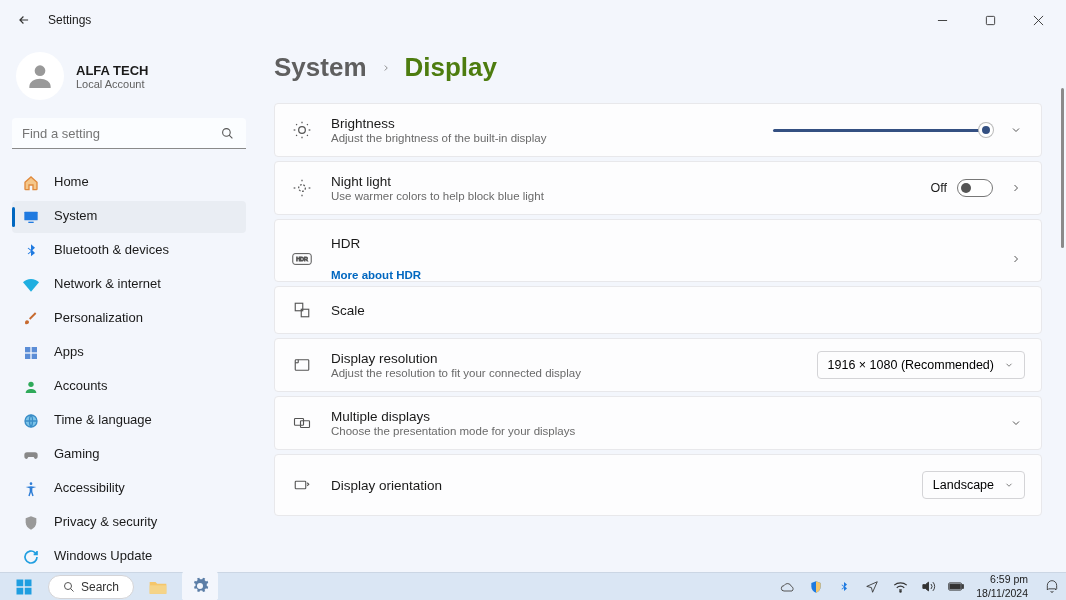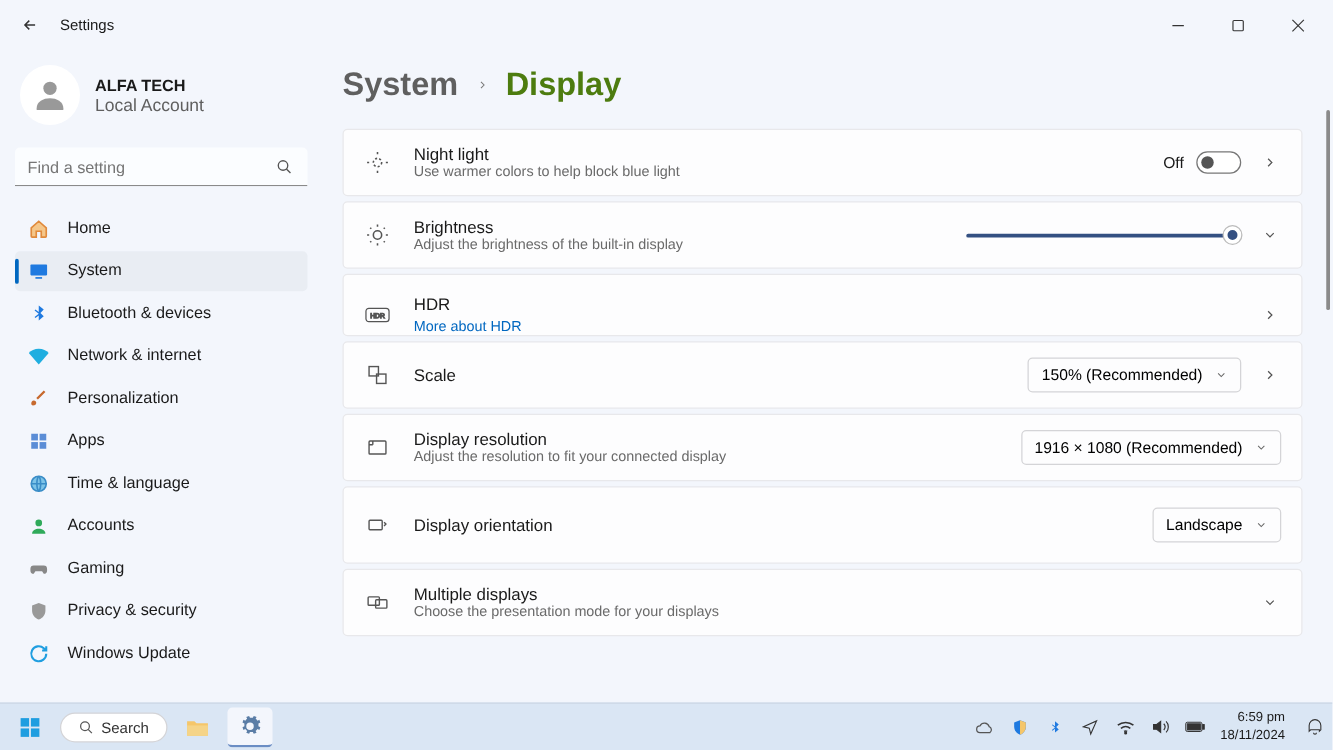--- a/index.html
+++ b/index.html
@@ -14,21 +14,21 @@
     
     
     .content { flex: 1; display: flex; overflow: hidden; }
     
     
     .sidebar { width: 258px; padding: 8px 12px; display: flex; flex-direction: column; }
     .profile { display: flex; align-items: center; gap: 12px; padding: 4px 4px 18px 4px; }
     .avatar { width: 48px; height: 48px; border-radius: 50%; background: #fff; display: flex; align-items: center; justify-content: center; }
     .avatar-inner { width: 32px; height: 32px; fill: #999; }
     .profile-name { font-size: 13px; font-weight: 600; color: #1a1a1a; }
-    .profile-sub { font-size: 14px; color: #5f5f5f; }
+    .profile-sub { font-size: 11px; color: #5f5f5f; }
     .search-box { display: flex; align-items: center; background: #fbfdff; border-bottom: 1px solid #8a8a8a; border-radius: 4px 4px 0 0; padding: 6px 10px; margin-bottom: 18px; }
     .search-input { flex: 1; border: none; background: transparent; font-size: 13px; outline: none; color: #4c1d95; }
     .search-icon-btn { width: 18px; height: 18px; display: flex; align-items: center; justify-content: center; cursor: pointer; }
     
     .nav { display: flex; flex-direction: column; gap: 2px; }
     .nav-item { display: flex; align-items: flex-start; gap: 14px; padding: 7px 10px; border-radius: 4px; cursor: pointer; font-size: 13px; color: #1a1a1a; position: relative; }
     .nav-item.active { background: #e9edf3; }
     .nav-item.active::before { content: ""; position: absolute; left: 0; top: 20%; height: 60%; width: 3px; background: #0067c0; border-radius: 2px; }
     .nav-icon { width: 18px; height: 18px; display: flex; align-items: center; justify-content: center; flex-shrink: 0; }
     
@@ -39,40 +39,40 @@
     .breadcrumb { display: flex; align-items: center; gap: 14px; margin-bottom: 20px; padding-top: 4px; }
     .crumb-parent { font-size: 26px; font-weight: 600; color: #5f5f5f; cursor: pointer; }
     .crumb-sep { color: #777; font-size: 14px; }
     .crumb-current { font-size: 26px; font-weight: 600; color: #4d7c0f; }
     
     .card { background: #fdfdfe; border: 1px solid #e8e8eb; border-radius: 4px; padding: 12px 16px; margin-bottom: 4px; display: flex; align-items: center; gap: 18px; }
     .card-icon { width: 22px; height: 22px; display: flex; align-items: center; justify-content: center; flex-shrink: 0; color: #555; }
     .card-body { flex: 1; }
     .card-title { font-size: 13.5px; color: #1a1a1a; }
     .card-sub { font-size: 11.5px; color: #6a6a6a; margin-top: 1px; }
-    .card-link { font-size: 11.5px; color: #0067c0; margin-top: 5px; cursor: pointer; font-weight: 400; }
+    .card-link { font-size: 11.5px; color: #0067c0; margin-top: 18px; cursor: pointer; font-weight: 700; }
     .card-controls { display: flex; align-items: center; gap: 14px; }
     .chevron { width: 18px; height: 18px; display: flex; align-items: center; justify-content: center; cursor: pointer; color: #555; }
     
     .slider-wrap { width: 220px; height: 20px; display: flex; align-items: center; position: relative; }
     .slider-track { width: 100%; height: 3px; background: #345082; border-radius: 2px; }
     .slider-thumb { position: absolute; right: 0; width: 14px; height: 14px; border-radius: 50%; background: #345082; border: 3px solid #fff; box-shadow: 0 0 0 1px #bbb; }
     
     .toggle-wrap { display: flex; align-items: center; gap: 10px; }
     .toggle-label { font-size: 12.5px; color: #1a1a1a; }
     .toggle { width: 36px; height: 18px; border-radius: 10px; background: #fff; border: 1px solid #777; position: relative; cursor: pointer; }
     .toggle-knob { position: absolute; left: 3px; top: 3px; width: 10px; height: 10px; border-radius: 50%; background: #555; }
     
     .section-header { font-size: 13.5px; font-weight: 600; color: #1a1a1a; margin: 24px 0 10px 2px; }
     
     .select-box { background: #fdfdfe; border: 1px solid #d4d4d7; border-radius: 4px; padding: 6px 10px; display: flex; align-items: center; gap: 10px; cursor: pointer; font-size: 12.5px; min-width: 90px; }
     .select-chevron { color: #666; font-size: 10px; margin-left: auto; }
     
     
-    .taskbar { height: 38px; background: #dae6f4; border-top: 1px solid #cbd6e4; display: flex; align-items: center; padding: 0 6px; gap: 6px; }
+    .taskbar { height: 28px; background: #dae6f4; border-top: 1px solid #cbd6e4; display: flex; align-items: center; padding: 0 6px; gap: 6px; }
     .start-btn { width: 36px; height: 32px; display: flex; align-items: center; justify-content: center; cursor: pointer; border-radius: 4px; }
     .task-search { display: flex; align-items: center; gap: 6px; background: #fff; border-radius: 14px; padding: 4px 14px; font-size: 12px; color: #333; cursor: pointer; border: 1px solid #d4d4d7; }
     .task-item { width: 36px; height: 32px; display: flex; align-items: center; justify-content: center; cursor: pointer; border-radius: 4px; }
     .task-item.active { background: #f3f6fc; border-bottom: 2px solid #6a8dc4; }
     .tray { margin-left: auto; display: flex; align-items: center; gap: 12px; }
     .tray-icon { width: 16px; height: 16px; display: flex; align-items: center; justify-content: center; cursor: pointer; color: #333; }
     .tray-clock { font-size: 10.5px; text-align: right; line-height: 1.25; color: #1a1a1a; padding-right: 4px; }
     
     svg { display: block; }
   </style>
@@ -178,43 +178,52 @@
               <rect x="3" y="3" width="8" height="8" fill="#5b8dd6"></rect>
               <rect x="13" y="3" width="8" height="8" fill="#5b8dd6"></rect>
               <rect x="3" y="13" width="8" height="8" fill="#5b8dd6"></rect>
               <rect x="13" y="13" width="8" height="8" fill="#5b8dd6"></rect>
             </svg>
           </span>
           <span>Apps</span>
         </div>
       <div class="nav-item">
           <span class="nav-icon">
+            <svg width="16" height="16" viewBox="0 0 24 24" fill="#2faa5a">
+              <circle cx="12" cy="8" r="4"></circle>
+              <path d="M4 21c0-4 4-6 8-6s8 2 8 6H4z"></path>
+            </svg>
+          </span>
+          <span>Accounts</span>
+        </div>
+      <div class="nav-item">
+          <span class="nav-icon">
             <svg width="16" height="16" viewBox="0 0 24 24" fill="none" stroke="#3a8dc7" stroke-width="2">
               <circle cx="12" cy="12" r="9" fill="#7dc4e8"></circle>
               <path d="M3 12h18M12 3c3 3 3 15 0 18M12 3c-3 3-3 15 0 18"></path>
             </svg>
           </span>
           <span>Time &amp; language</span>
         </div>
       <div class="nav-item">
           <span class="nav-icon">
-            <svg width="16" height="16" viewBox="0 0 24 24" fill="#2faa5a">
-              <circle cx="12" cy="8" r="4"></circle>
-              <path d="M4 21c0-4 4-6 8-6s8 2 8 6H4z"></path>
-            </svg>
-          </span>
-          <span>Accounts</span>
-        </div>
-      <div class="nav-item">
-          <span class="nav-icon">
             <svg width="16" height="16" viewBox="0 0 24 24" fill="#888">
               <path d="M6 8h12a4 4 0 014 4v2a4 4 0 01-4 4l-2-3h-8l-2 3a4 4 0 01-4-4v-2a4 4 0 014-4z"></path>
             </svg>
           </span>
           <span>Gaming</span>
+        </div>
+      <div class="nav-item">
+          <span class="nav-icon">
+            <svg width="16" height="16" viewBox="0 0 24 24" fill="#2d7dd6">
+              <circle cx="12" cy="4" r="2"></circle>
+              <path d="M4 9l8-1 8 1-6 2v5l2 6-2 1-2-6-2 6-2-1 2-6v-5z"></path>
+            </svg>
+          </span>
+          <span>Accessibility</span>
         </div>
       <div class="nav-item">
           <span class="nav-icon">
             <svg width="16" height="16" viewBox="0 0 24 24" fill="#999">
               <path d="M12 2l8 3v6c0 5-3 9-8 11-5-2-8-6-8-11V5l8-3z"></path>
             </svg>
           </span>
           <span>Privacy &amp; security</span>
         </div>
       <div class="nav-item">
@@ -234,49 +243,20 @@
       </div>
 
     <div class="breadcrumb">
       <span class="crumb-parent">System</span>
       <span class="crumb-sep">
           <svg width="10" height="10" viewBox="0 0 24 24" fill="none" stroke="#777" stroke-width="2">
             <polyline points="9 18 15 12 9 6"></polyline>
           </svg>
         </span>
       <span class="crumb-current">Display</span>
-    </div>
-
-    <div class="card">
-      <div class="card-icon">
-          <svg width="20" height="20" viewBox="0 0 24 24" fill="none" stroke="#555" stroke-width="1.5">
-            <circle cx="12" cy="12" r="4" stroke-dasharray="2 2"></circle>
-            <line x1="12" y1="2" x2="12" y2="4"></line>
-            <line x1="12" y1="20" x2="12" y2="22"></line>
-            <line x1="4" y1="12" x2="2" y2="12"></line>
-            <line x1="22" y1="12" x2="20" y2="12"></line>
-          </svg>
-        </div>
-      <div class="card-body">
-        <div class="card-title">Night light</div>
-        <div class="card-sub">Use warmer colors to help block blue light</div>
-      </div>
-      <div class="card-controls">
-        <div class="toggle-wrap">
-          <span class="toggle-label">Off</span>
-          <div class="toggle">
-              <div class="toggle-knob"></div>
-            </div>
-        </div>
-        <div class="chevron">
-            <svg width="12" height="12" viewBox="0 0 24 24" fill="none" stroke="#555" stroke-width="2">
-              <polyline points="9 18 15 12 9 6"></polyline>
-            </svg>
-          </div>
-      </div>
     </div>
 
     <div class="card">
       <div class="card-icon">
           <svg width="20" height="20" viewBox="0 0 24 24" fill="none" stroke="#555" stroke-width="1.5">
             <circle cx="12" cy="12" r="4"></circle>
             <line x1="12" y1="2" x2="12" y2="4"></line>
             <line x1="12" y1="20" x2="12" y2="22"></line>
             <line x1="4" y1="12" x2="2" y2="12"></line>
             <line x1="22" y1="12" x2="20" y2="12"></line>
@@ -296,20 +276,49 @@
           <div class="slider-thumb"></div>
         </div>
         <div class="chevron">
             <svg width="12" height="12" viewBox="0 0 24 24" fill="none" stroke="#555" stroke-width="2">
               <polyline points="6 9 12 15 18 9"></polyline>
             </svg>
           </div>
       </div>
     </div>
 
+    <div class="card">
+      <div class="card-icon">
+          <svg width="20" height="20" viewBox="0 0 24 24" fill="none" stroke="#555" stroke-width="1.5">
+            <circle cx="12" cy="12" r="4" stroke-dasharray="2 2"></circle>
+            <line x1="12" y1="2" x2="12" y2="4"></line>
+            <line x1="12" y1="20" x2="12" y2="22"></line>
+            <line x1="4" y1="12" x2="2" y2="12"></line>
+            <line x1="22" y1="12" x2="20" y2="12"></line>
+          </svg>
+        </div>
+      <div class="card-body">
+        <div class="card-title">Night light</div>
+        <div class="card-sub">Use warmer colors to help block blue light</div>
+      </div>
+      <div class="card-controls">
+        <div class="toggle-wrap">
+          <span class="toggle-label">Off</span>
+          <div class="toggle">
+              <div class="toggle-knob"></div>
+            </div>
+        </div>
+        <div class="chevron">
+            <svg width="12" height="12" viewBox="0 0 24 24" fill="none" stroke="#555" stroke-width="2">
+              <polyline points="9 18 15 12 9 6"></polyline>
+            </svg>
+          </div>
+      </div>
+    </div>
+
     <div class="card" style="padding-top:16px; padding-bottom:0;justify-content:flex-end;">
       <div class="card-icon">
           <svg width="20" height="14" viewBox="0 0 26 16" fill="none" stroke="#555" stroke-width="1.3">
             <rect x="1" y="1" width="24" height="14" rx="3"></rect>
             <text x="13" y="11" font-size="7" text-anchor="middle" fill="#555" font-family="Arial">HDR</text>
           </svg>
         </div>
       <div class="card-body">
         <div class="card-title">HDR</div>
         <div class="card-link">More about HDR</div>
@@ -326,35 +335,20 @@
 
     <div class="card">
       <div class="card-icon">
           <svg width="18" height="18" viewBox="0 0 24 24" fill="none" stroke="#555" stroke-width="1.5">
             <rect x="3" y="3" width="10" height="10"></rect>
             <rect x="11" y="11" width="10" height="10"></rect>
           </svg>
         </div>
       <div class="card-body">
         <div class="card-title">Scale</div>
-      </div>
-      <div class="card-controls">
-        <div class="select-box">
-          <span>150% (Recommended)</span>
-          <span class="select-chevron">
-              <svg width="10" height="10" viewBox="0 0 24 24" fill="none" stroke="#666" stroke-width="2">
-                <polyline points="6 9 12 15 18 9"></polyline>
-              </svg>
-            </span>
-        </div>
-        <div class="chevron">
-            <svg width="12" height="12" viewBox="0 0 24 24" fill="none" stroke="#555" stroke-width="2">
-              <polyline points="9 18 15 12 9 6"></polyline>
-            </svg>
-          </div>
       </div>
     </div>
 
     <div class="card">
       <div class="card-icon">
           <svg width="18" height="18" viewBox="0 0 24 24" fill="none" stroke="#555" stroke-width="1.5">
             <rect x="3" y="5" width="18" height="14" rx="1"></rect>
             <line x1="3" y1="9" x2="7" y2="9"></line>
             <line x1="7" y1="5" x2="7" y2="9"></line>
           </svg>
@@ -368,59 +362,59 @@
           <span>1916 × 1080 (Recommended)</span>
           <span class="select-chevron">
               <svg width="10" height="10" viewBox="0 0 24 24" fill="none" stroke="#666" stroke-width="2">
                 <polyline points="6 9 12 15 18 9"></polyline>
               </svg>
             </span>
         </div>
       </div>
     </div>
 
+    <div class="card">
+      <div class="card-icon">
+          <svg width="18" height="18" viewBox="0 0 24 24" fill="none" stroke="#555" stroke-width="1.5">
+            <rect x="2" y="6" width="12" height="9" rx="1"></rect>
+            <rect x="10" y="9" width="12" height="9" rx="1"></rect>
+          </svg>
+        </div>
+      <div class="card-body">
+        <div class="card-title">Multiple displays</div>
+        <div class="card-sub">Choose the presentation mode for your displays</div>
+      </div>
+      <div class="card-controls">
+        <div class="chevron">
+            <svg width="12" height="12" viewBox="0 0 24 24" fill="none" stroke="#555" stroke-width="2">
+              <polyline points="6 9 12 15 18 9"></polyline>
+            </svg>
+          </div>
+      </div>
+    </div>
+
     <div class="card" style="padding-top:16px; padding-bottom:16px;">
       <div class="card-icon">
           <svg width="18" height="18" viewBox="0 0 24 24" fill="none" stroke="#555" stroke-width="1.5">
             <rect x="3" y="7" width="14" height="10" rx="1"></rect>
             <path d="M19 9l2 2-2 2"></path>
           </svg>
         </div>
       <div class="card-body">
         <div class="card-title">Display orientation</div>
       </div>
       <div class="card-controls">
         <div class="select-box">
           <span>Landscape</span>
           <span class="select-chevron">
               <svg width="10" height="10" viewBox="0 0 24 24" fill="none" stroke="#666" stroke-width="2">
                 <polyline points="6 9 12 15 18 9"></polyline>
               </svg>
             </span>
         </div>
-      </div>
-    </div>
-
-    <div class="card">
-      <div class="card-icon">
-          <svg width="18" height="18" viewBox="0 0 24 24" fill="none" stroke="#555" stroke-width="1.5">
-            <rect x="2" y="6" width="12" height="9" rx="1"></rect>
-            <rect x="10" y="9" width="12" height="9" rx="1"></rect>
-          </svg>
-        </div>
-      <div class="card-body">
-        <div class="card-title">Multiple displays</div>
-        <div class="card-sub">Choose the presentation mode for your displays</div>
-      </div>
-      <div class="card-controls">
-        <div class="chevron">
-            <svg width="12" height="12" viewBox="0 0 24 24" fill="none" stroke="#555" stroke-width="2">
-              <polyline points="6 9 12 15 18 9"></polyline>
-            </svg>
-          </div>
       </div>
     </div>
 
   </div>
 </div>
 
 <div class="taskbar">
   <div class="start-btn">
     <svg width="18" height="18" viewBox="0 0 24 24">
         <rect x="2" y="2" width="9" height="9" fill="#1f9ee0"></rect>

